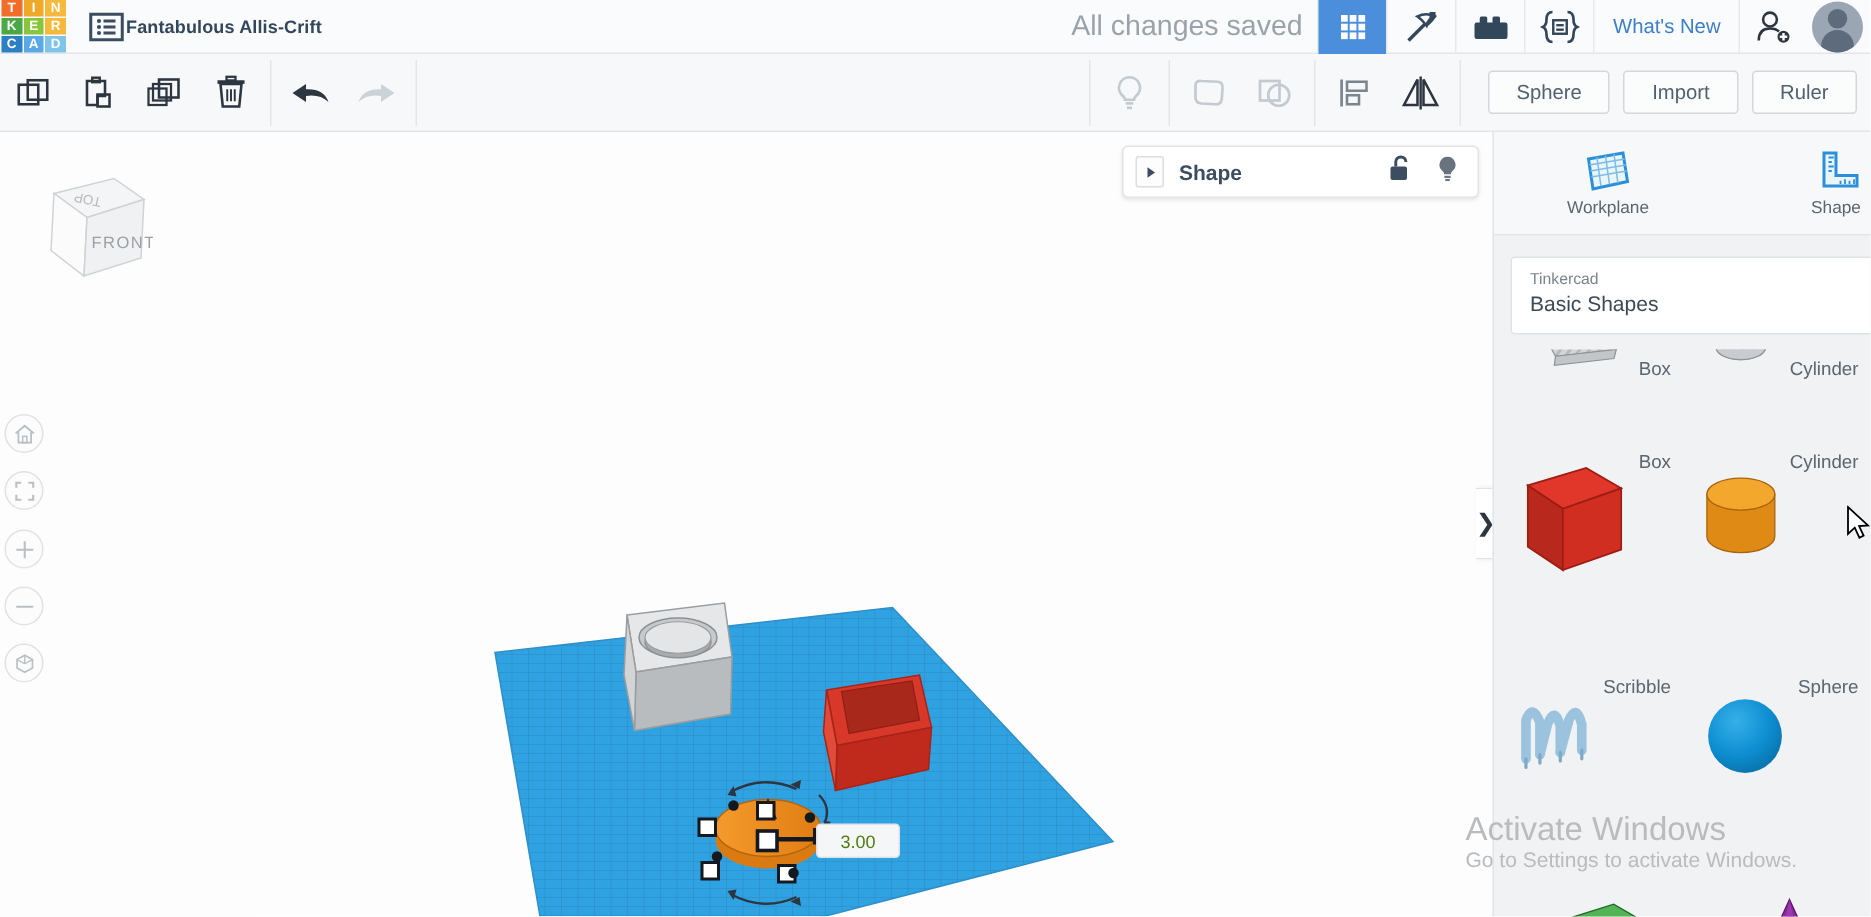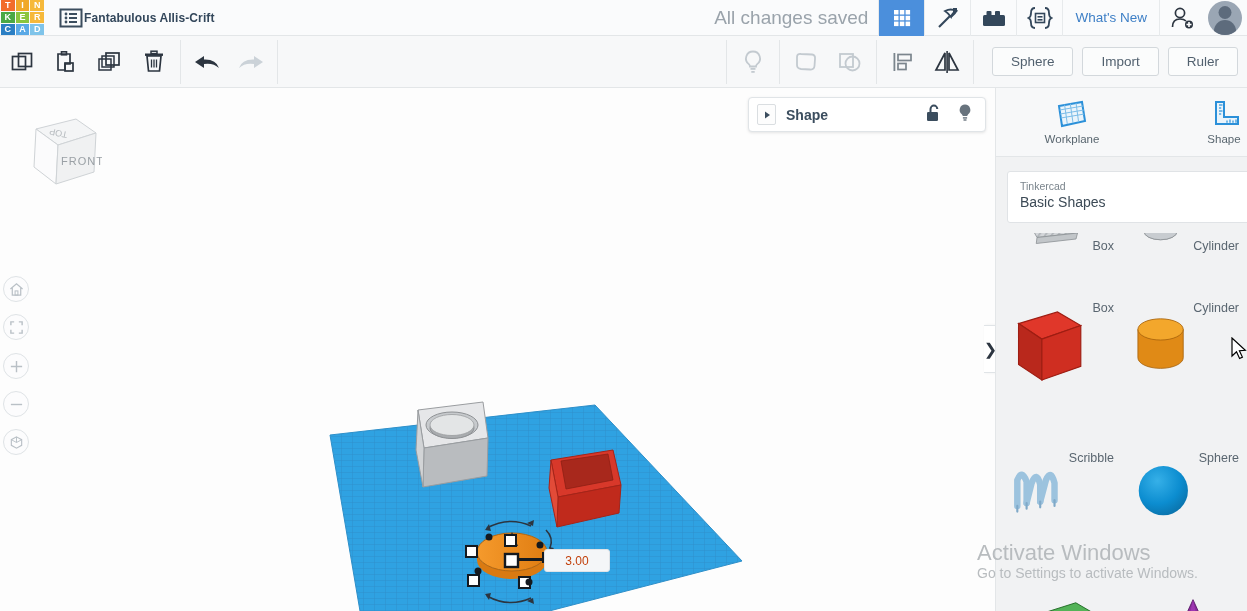--- a/index.html
+++ b/index.html
@@ -127,23 +127,23 @@
     background:#6f7479; border:1px solid #e9eaeb; }
   .cursor-glow { position:absolute; left: -8px; top: 110px; width: 34px; height: 34px;
     border-radius:50%; background: #faf6dc; opacity:.9; }
 
   
   .wm { position:absolute; pointer-events:none; color: #b8bcbf; }
   .wm1 { left: 977px; top: 540px; font-size: 22px; }
   .wm2 { left: 977px; top: 565px; font-size: 14px; }
 
   .dim-label {
-    position:absolute; left: 544px; top: 461px; width: 66px; height: 23px;
+    position:absolute; left: 544px; top: 461px; width: 56px; height: 23px;
     background:#f4f6f8; border:1px solid #dfe3e7; border-radius:3px;
-    font-size: 12px; color:#c2410c; display:flex; align-items:center; justify-content:center;
+    font-size: 12px; color:#4d7c0f; display:flex; align-items:center; justify-content:center;
   }
 </style>
 </head>
 <body>
 
 <div id="app">
 
   <div class="topbar">
     <div class="logo">
       <span style="background:#f26c2a">T</span>

